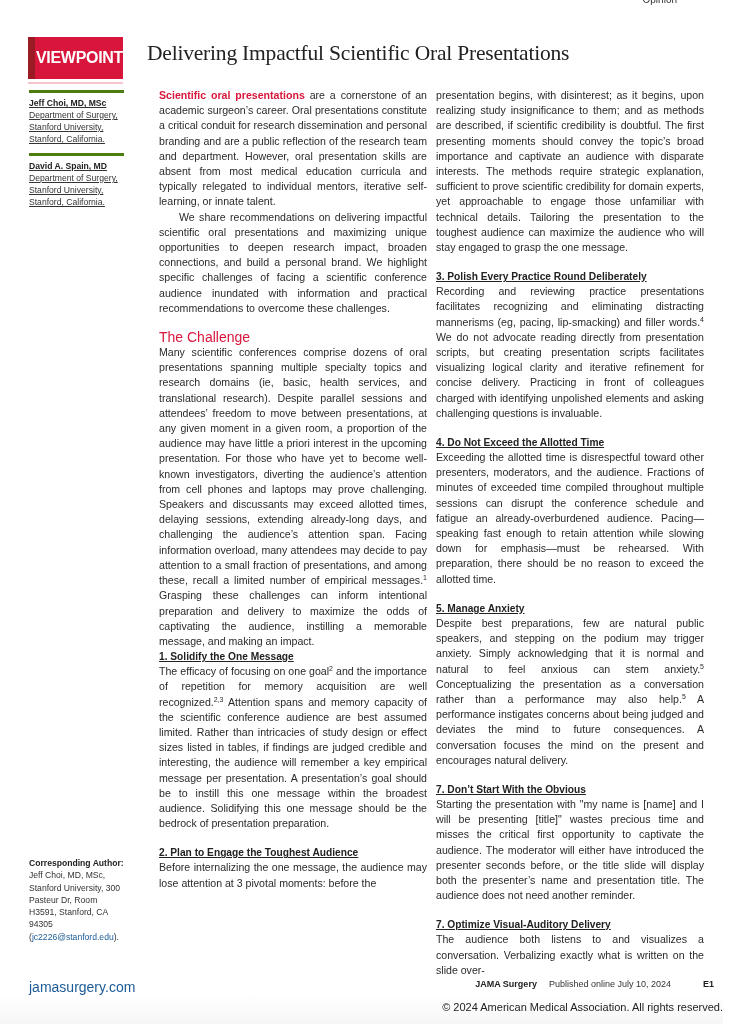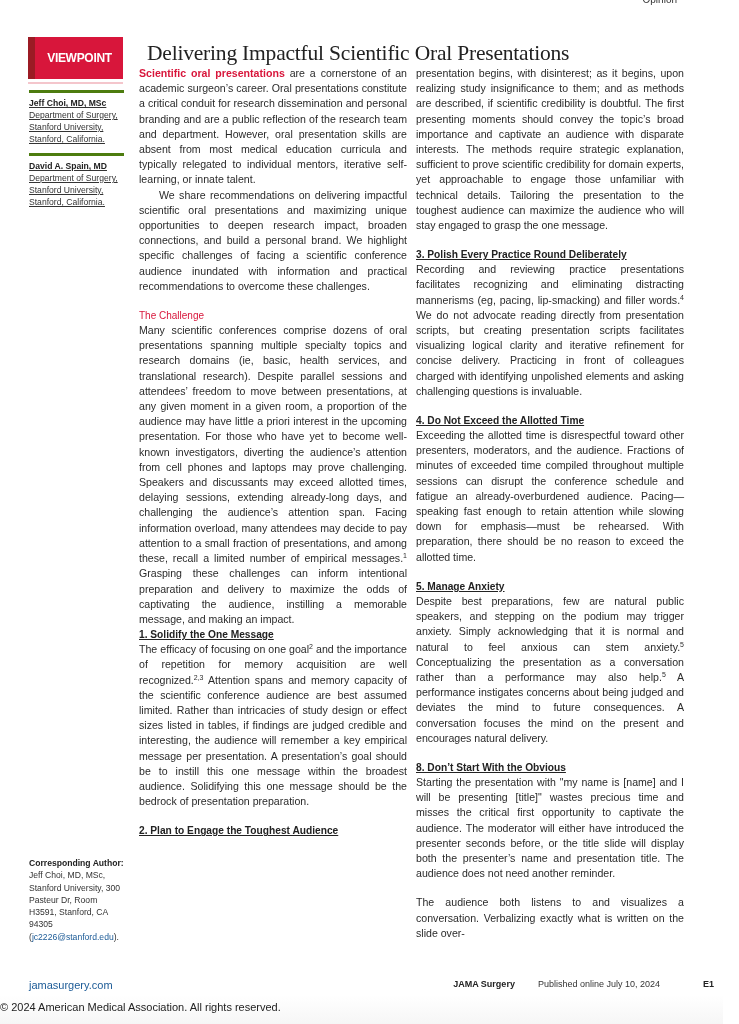--- a/index.html
+++ b/index.html
@@ -9,21 +9,21 @@
       font-family: "Liberation Sans", "DejaVu Sans", sans-serif;
     }
     .section-label {
       position: absolute; right: 62px; top: -6px;
       font-size: 10px; color: #333;
       font-family: "Liberation Sans", sans-serif;
     }
     .badge {
       position: absolute; left: 28px; top: 37px; width: 95px; height: 42px;
       background: #d8163b; color: #fff; display: flex; align-items: center;
-      justify-content: center; font-size: 12px; font-weight: bold; letter-spacing: -0.3px;
+      justify-content: center; font-size: 16px; font-weight: bold; letter-spacing: -0.3px;
       box-sizing: border-box; padding-left: 8px;
       font-family: "Liberation Sans", sans-serif;
     }
     .badge::before {
       content: ""; position: absolute; left: 0; top: 0; bottom: 0; width: 7px; background: #9b1b24;
     }
     .badge-underline { position: absolute; left: 28px; top: 82px; width: 95px; height: 2px; background: #f4c6cc; }
     .title {
       position: absolute; left: 139px; top: 33px; margin: 8px;
       font-family: "Liberation Serif", "DejaVu Serif", serif;
@@ -31,37 +31,37 @@
     }
     .sidebar { position: absolute; left: 29px; width: 95px; font-size: 8.6px; line-height: 12px; color: #333; }
     .author-block { border-top: 3px solid #4d7c0f; padding-top: 4px; text-decoration: underline; }
     .author-block .name { font-weight: bold; color: #222; }
     .author1 { top: 90px; }
     .author2 { top: 153px; }
     .corresponding { top: 857px; font-size: 8.6px; line-height: 12.3px; }
     .corresponding .lead { font-weight: bold; color: #222; }
     .corresponding .email { color: #1b5a96; }
 
-    .col { position: absolute; top: 66px; width: 268px; font-size: 10.6px; line-height: 15.2px; color: #2a2a2a; text-align: justify; }
+    .col { position: absolute; top: 88px; width: 268px; font-size: 10.6px; line-height: 15.2px; color: #2a2a2a; text-align: justify; margin-left: 20px; }
     .col p { margin: 0; }
     .col1 { left: 139px; }
     .col2 { left: 416px; }
     .lead-red { color: #d8163b; font-weight: bold; }
     .indent { text-indent: 20px; }
-    .h-red { color: #d8163b; font-size: 10px; line-height: 15px; margin: 14px 0 0 0; font-weight: normal; }
+    .h-red { color: #d8163b; font-size: 14px; line-height: 15px; margin: 14px 0 0 0; font-weight: normal; }
     .h-sub { font-weight: bold; font-size: 10.2px; line-height: 15px; margin: 0; color: #222; text-decoration: underline; }
     .gap { height: 14px; }
     sup { font-size: 7px; line-height: 0; vertical-align: 4px; }
 
-    .footer-left { position: absolute; left: 29px; top: 979px; font-size: 11px; color: #1b5a96; }
-    .footer-right { position: absolute; right: 25px; top: 979px; font-size: 9px; color: #333; display: flex; gap: 23px; }
+    .footer-left { position: absolute; left: 29px; top: 979px; font-size: 14px; color: #1b5a96; }
+    .footer-right { position: absolute; right: 25px; top: 979px; font-size: 9px; color: #333; display: flex; gap: 12px; }
     .footer-right .journal { font-weight: bold; color: #222; }
     .footer-right .page { font-weight: bold; margin-left: 20px; color: #222; text-align: right; }
     .copyright {
-      position: absolute; left: 0; right: 16px; top: 995px; height: 29px; text-align: left;
+      position: absolute; left: 0; right: 16px; top: 995px; height: 29px; text-align: right;
       font-size: 11px; line-height: 24px; color: #222; background: linear-gradient(#ffffff, #f6f6f6);
     }
   </style>
 </head>
 <body>
 
 <div class="section-label">Opinion</div>
 
 <div class="badge">VIEWPOINT</div>
 <div class="badge-underline"></div>
@@ -84,37 +84,39 @@
   <p><span class="lead-red">Scientific oral presentations</span><span> are a cornerstone of an academic surgeon’s career. Oral presentations constitute a critical conduit for research dissemination and personal branding and are a public reflection of the research team and department. However, oral presentation skills are absent from most medical education curricula and typically relegated to individual mentors, iterative self-learning, or innate talent.</span></p>
   <p class="indent">We share recommendations on delivering impactful scientific oral presentations and maximizing unique opportunities to deepen research impact, broaden connections, and build a personal brand. We highlight specific challenges of facing a scientific conference audience inundated with information and practical recommendations to overcome these challenges.</p>
 
   <h2 class="h-red">The Challenge</h2>
   <p><span>Many scientific conferences comprise dozens of oral presentations spanning multiple specialty topics and research domains (ie, basic, health services, and translational research). Despite parallel sessions and attendees’ freedom to move between presentations, at any given moment in a given room, a proportion of the audience may have little a priori interest in the upcoming presentation. For those who have yet to become well-known investigators, diverting the audience’s attention from cell phones and laptops may prove challenging. Speakers and discussants may exceed allotted times, delaying sessions, extending already-long days, and challenging the audience’s attention span. Facing information overload, many attendees may decide to pay attention to a small fraction of presentations, and among these, recall a limited number of empirical messages.</span><sup>1</sup><span> Grasping these challenges can inform intentional preparation and delivery to maximize the odds of captivating the audience, instilling a memorable message, and making an impact.</span></p>
 
   <h3 class="h-sub">1. Solidify the One Message</h3>
   <p><span>The efficacy of focusing on one goal</span><sup>2</sup><span> and the importance of repetition for memory acquisition are well recognized.</span><sup>2,3</sup><span> Attention spans and memory capacity of the scientific conference audience are best assumed limited. Rather than intricacies of study design or effect sizes listed in tables, if findings are judged credible and interesting, the audience will remember a key empirical message per presentation. A presentation’s goal should be to instill this one message within the broadest audience. Solidifying this one message should be the bedrock of presentation preparation.</span></p>
   <div class="gap"></div>
   <h3 class="h-sub">2. Plan to Engage the Toughest Audience</h3>
+  <p>Before internalizing the one message, the audience may lose attention at 3 pivotal moments: before the</p>
 </div>
 
 <div class="col col2">
   <p>presentation begins, with disinterest; as it begins, upon realizing study insignificance to them; and as methods are described, if scientific credibility is doubtful. The first presenting moments should convey the topic’s broad importance and captivate an audience with disparate interests. The methods require strategic explanation, sufficient to prove scientific credibility for domain experts, yet approachable to engage those unfamiliar with technical details. Tailoring the presentation to the toughest audience can maximize the audience who will stay engaged to grasp the one message.</p>
   <div class="gap"></div>
   <h3 class="h-sub">3. Polish Every Practice Round Deliberately</h3>
   <p><span>Recording and reviewing practice presentations facilitates recognizing and eliminating distracting mannerisms (eg, pacing, lip-smacking) and filler words.</span><sup>4</sup><span> We do not advocate reading directly from presentation scripts, but creating presentation scripts facilitates visualizing logical clarity and iterative refinement for concise delivery. Practicing in front of colleagues charged with identifying unpolished elements and asking challenging questions is invaluable.</span></p>
   <div class="gap"></div>
   <h3 class="h-sub">4. Do Not Exceed the Allotted Time</h3>
   <p>Exceeding the allotted time is disrespectful toward other presenters, moderators, and the audience. Fractions of minutes of exceeded time compiled throughout multiple sessions can disrupt the conference schedule and fatigue an already-overburdened audience. Pacing—speaking fast enough to retain attention while slowing down for emphasis—must be rehearsed. With preparation, there should be no reason to exceed the allotted time.</p>
   <div class="gap"></div>
   <h3 class="h-sub">5. Manage Anxiety</h3>
   <p><span>Despite best preparations, few are natural public speakers, and stepping on the podium may trigger anxiety. Simply acknowledging that it is normal and natural to feel anxious can stem anxiety.</span><sup>5</sup><span> Conceptualizing the presentation as a conversation rather than a performance may also help.</span><sup>5</sup><span> A performance instigates concerns about being judged and deviates the mind to future consequences. A conversation focuses the mind on the present and encourages natural delivery.</span></p>
   <div class="gap"></div>
-  <h3 class="h-sub">8. Don’t Start With the Obvious</h3>
+  <h3 class="h-sub">7. Don’t Start With the Obvious</h3>
   <p>Starting the presentation with "my name is [name] and I will be presenting [title]" wastes precious time and misses the critical first opportunity to captivate the audience. The moderator will either have introduced the presenter seconds before, or the title slide will display both the presenter’s name and presentation title. The audience does not need another reminder.</p>
   <div class="gap"></div>
+  <h3 class="h-sub">7. Optimize Visual-Auditory Delivery</h3>
   <p>The audience both listens to and visualizes a conversation. Verbalizing exactly what is written on the slide over-</p>
 </div>
 
 <div class="footer-left">jamasurgery.com</div>
 <div class="footer-right">
   <span class="journal">JAMA Surgery</span>
   <span>Published online July 10, 2024</span>
   <span class="page">E1</span>
 </div>
 <div class="copyright">© 2024 American Medical Association. All rights reserved.</div>

